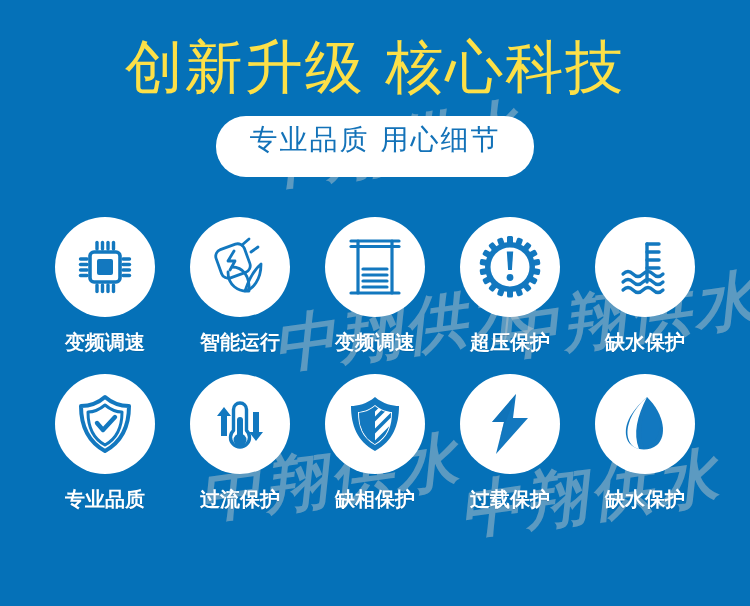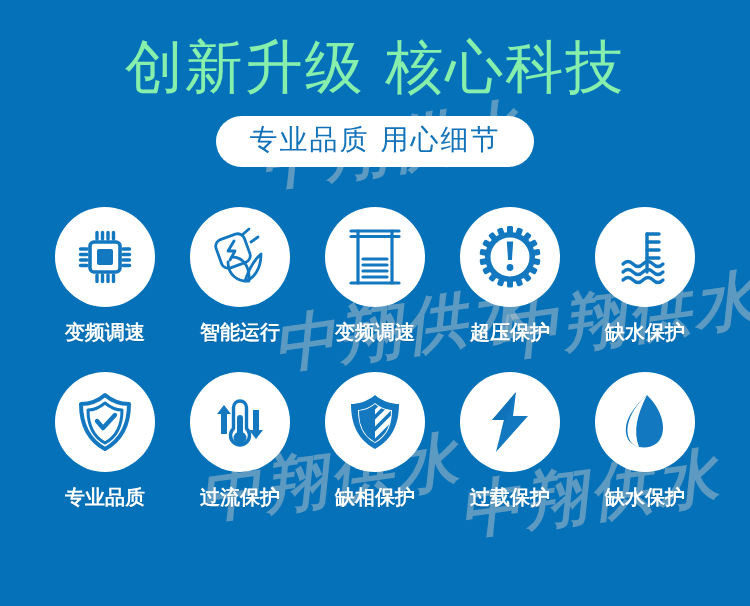--- a/index.html
+++ b/index.html
@@ -48,53 +48,53 @@
     position: relative;
     z-index: 5;
     text-align: center;
     padding-top: 37px;
   }
 
   .main-title {
     font-family: "DejaVu Sans", "Liberation Sans", sans-serif;
     font-size: 58px;
     line-height: 1.06;
-    color: #86efac;
+    color: #fde047;
     font-weight: 400;
     letter-spacing: 2px;
     white-space: nowrap;
   }
 
   .pill-wrap {
     margin-top: 18px;
     display: flex;
     justify-content: center;
   }
 
   .pill {
     background: #ffffff;
     color: #1372b8;
     border-radius: 30px;
     font-size: 28px;
     font-weight: 400;
     letter-spacing: 2px;
-    padding: 8px 34px 10px 34px;
+    padding: 8px 34px 20px 34px;
     line-height: 1.15;
     white-space: nowrap;
     font-family: "DejaVu Sans", "Liberation Sans", sans-serif;
   }
 
   
   .grid {
     position: relative;
     z-index: 5;
     margin-top: 40px;
     display: flex;
     flex-direction: column;
-    gap: 26px;
+    gap: 18px;
   }
 
   .grid-row {
     display: flex;
     justify-content: center;
     gap: 35px;
   }
 
   .feature {
     width: 100px;

